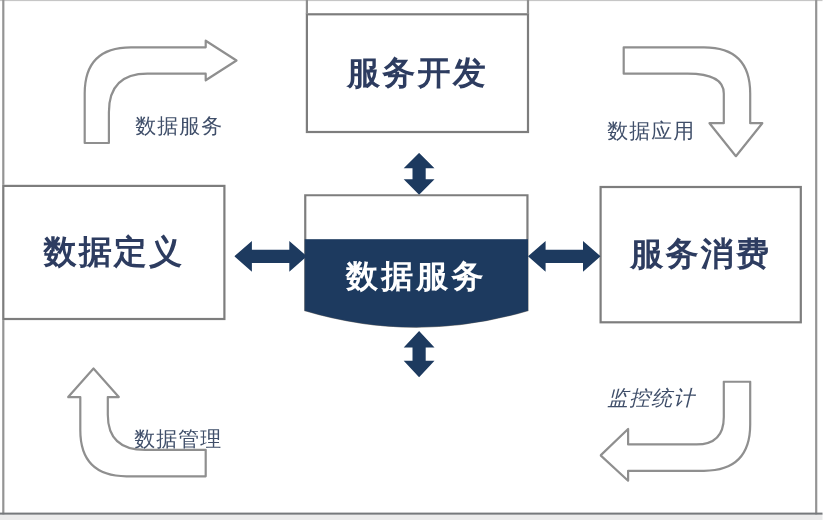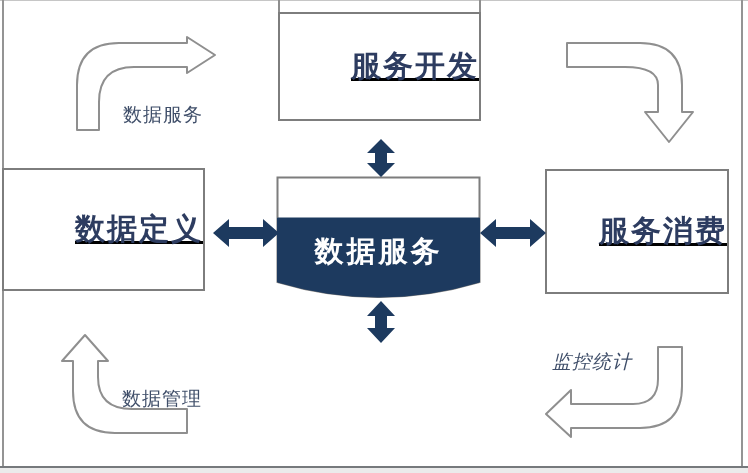--- a/index.html
+++ b/index.html
@@ -12,21 +12,21 @@
   .line.top{left:0;top:0;width:748px;height:1px;background:#c6c6c6;}
   .line.left{left:2px;top:0;width:2px;height:468px;background:#949494;}
   .line.right{left:741px;top:0;width:2px;height:468px;background:#949494;}
   .line.bottom{left:0;top:466px;width:748px;height:2px;background:#76797c;}
   .bottom-strip{position:absolute;left:0;top:468px;width:748px;height:5px;background:#ebebeb;}
   .stub{position:absolute;top:0;width:2px;height:13px;background:#8e8e8e;}
 
   
   .box{
     position:absolute;background:#ffffff;border:2px solid #7d7d7d;
-    display:flex;align-items:center;justify-content:flex-end;box-sizing:border-box;text-decoration:underline;
+    display:flex;align-items:center;justify-content:center;box-sizing:border-box;
   }
   .box .box-label{
     color:#2d3c60;font-size:30px;font-weight:600;letter-spacing:2px;white-space:nowrap;
   }
   .box.top-box{left:278px;top:12px;width:203px;height:109px;}
   .box.left-box{left:2px;top:168px;width:203px;height:123px;}
   .box.right-box{left:545px;top:169px;width:184px;height:125px;}
   .box.bottom-box{left:276px;top:347px;width:201px;height:121px;}
 
   
@@ -102,16 +102,17 @@
     <path d="M2,7 L75,7 Q117,7 117,49 L117,76 L128,76 L104,106 L80,76 L93,76 L93,49 Q93,31 60,31 L2,31 Z" fill="#ffffff" stroke="#8f8f8f" stroke-width="2" stroke-linejoin="round"></path>
   </svg>
   <svg class="carrow" style="left:60px;top:333px;" width="130" height="103" viewBox="0 0 130 103">
     <path d="M25,2 L2,28 L13,28 L13,58 Q13,100 55,100 L127,100 L127,76 L72,76 Q38,76 38,44 L38,28 L48,28 Z" fill="#ffffff" stroke="#8f8f8f" stroke-width="2" stroke-linejoin="round"></path>
   </svg>
   <svg class="carrow" style="left:545px;top:346px;" width="139" height="93" viewBox="0 0 139 93">
     <path d="M137,1 L137,40 Q137,82 95,82 L26,82 L26,91 L1,68 L26,44 L26,58 L88,58 Q113,58 113,33 L113,1 Z" fill="#ffffff" stroke="#8f8f8f" stroke-width="2" stroke-linejoin="round"></path>
   </svg>
 
   <div class="flow-label fl-tl">数据服务</div>
+  <div class="flow-label fl-tr">数据应用</div>
   <div class="flow-label fl-bl">数据管理</div>
   <div class="flow-label fl-br">监控统计</div>
 
 </div>
 
 </body></html>

